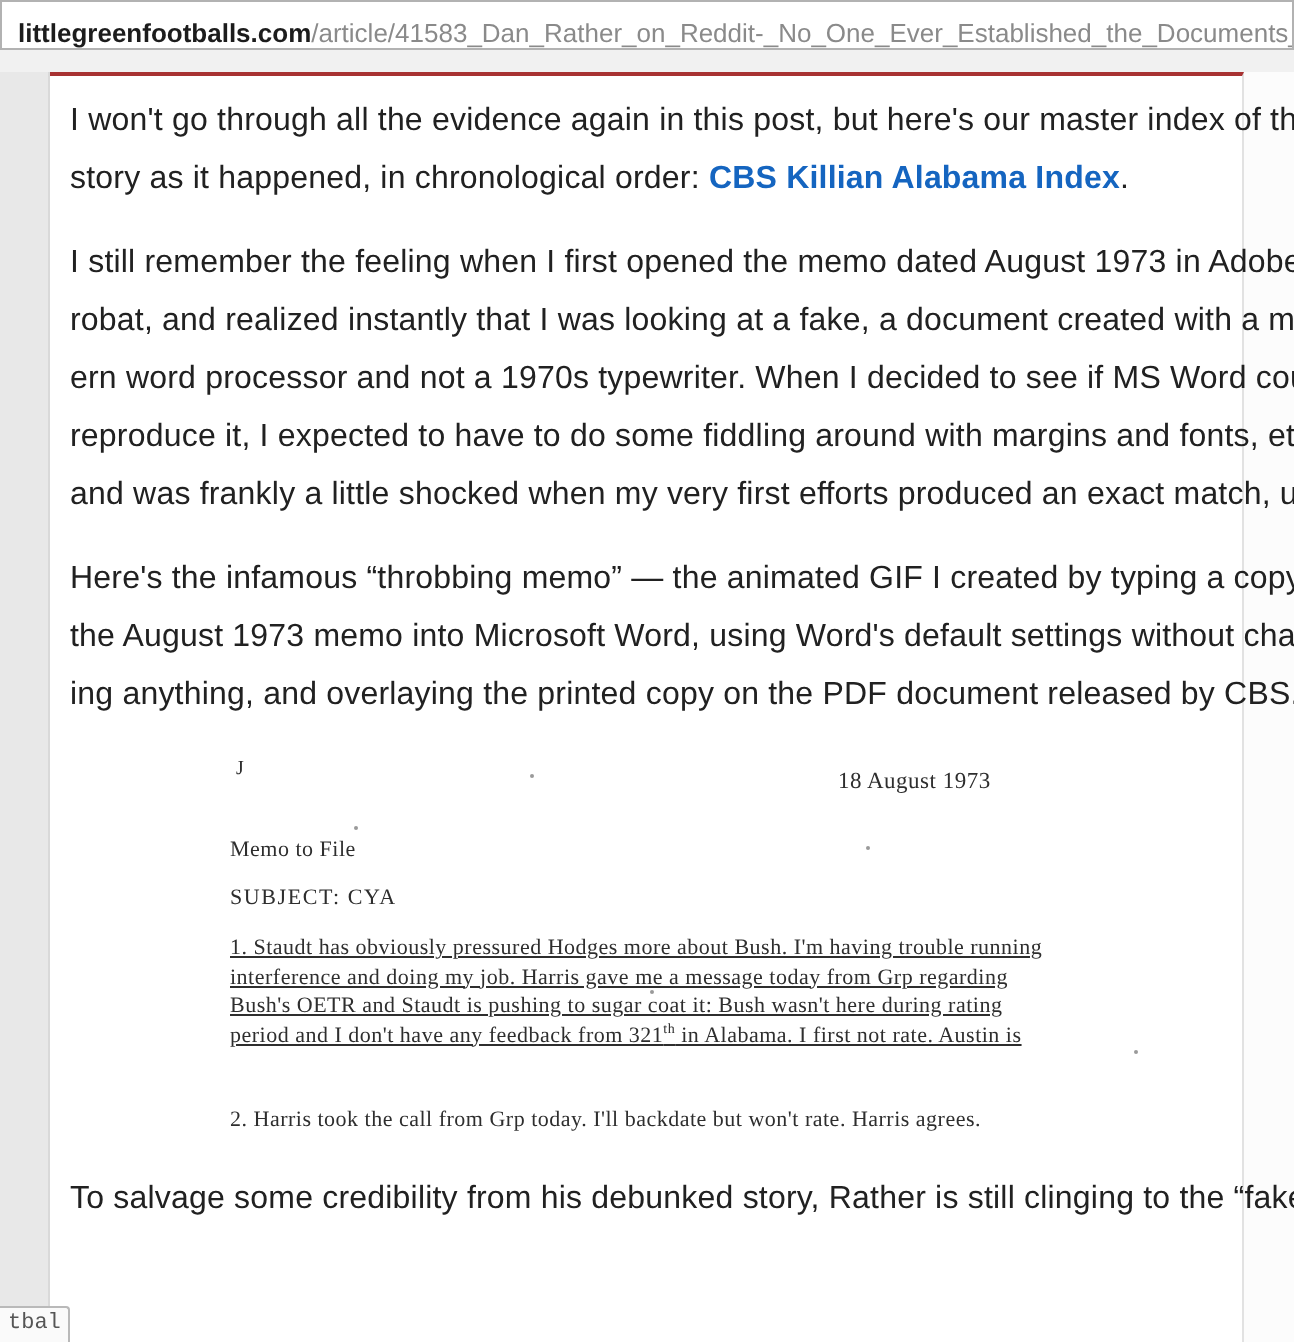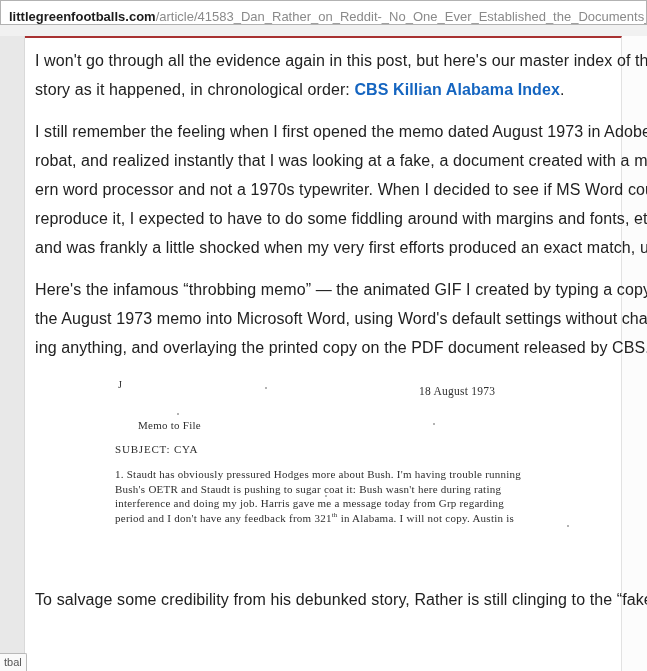--- a/index.html
+++ b/index.html
@@ -42,32 +42,32 @@
   .memo{
     position:relative;
     margin:4px 0 14px 80px;width:470px;height:196px;
     font-family:"Liberation Serif",serif;
     font-size:11px;line-height:14.5px;color:#2e2e2e;
     letter-spacing:0.25px;
     filter:blur(0.35px);
   }
   .memo .corner{position:absolute;left:3px;top:3px;font-size:10px;}
   .memo .mdate{position:absolute;left:280px;top:9px;font-size:11.5px;margin-left:24px;}
-  .memo .mto{position:absolute;left:0;top:43px;margin-left:23px;}
+  .memo .mto{position:absolute;left:0;top:43px;}
   .memo .msub{position:absolute;left:0;top:67px;letter-spacing:0.8px;}
-  .memo .mitem1{position:absolute;left:0;top:92px;}
+  .memo .mitem1{position:absolute;left:0;top:92px;text-decoration:underline;}
   .memo .mitem2{position:absolute;left:0;top:178px;}
   .memo sup{font-size:7px;vertical-align:super;line-height:0;}
   .speck{position:absolute;width:2px;height:2px;background:#9a9a9a;border-radius:50%;}
   
   .statusbubble{
     position:absolute;left:0;bottom:0;z-index:6;
     background:#fafafa;border:1px solid #b9b9b9;border-left:none;border-bottom:none;
     border-top-right-radius:2px;
-    padding:2px 4px 3px 4px;font-size:11px;color:#555;
+    padding:2px 4px 3px 4px;font-size:11px;color:#555;font-family:Liberation Mono, monospace;
   }
 </style>
 </head>
 <body>
 
 <div class="urlbar">
   <span class="domain">littlegreenfootballs.com</span>
     <span class="path">/article/41583_Dan_Rather_on_Reddit-_No_One_Ever_Established_the_Documents_Were_Forged</span>
 </div>
 
@@ -95,24 +95,25 @@
     <div class="ln">ing anything, and overlaying the printed copy on the PDF document released by CBS. As</div>
   </div>
 
   <div class="memo">
     <span class="corner">J</span>
     <span class="mdate">18 August 1973</span>
     <div class="mto">Memo to File</div>
     <div class="msub">SUBJECT: CYA</div>
     <div class="mitem1">
       <div class="ln">1.  Staudt has obviously pressured Hodges more about Bush.  I'm having trouble running</div>
+      <div class="ln">interference and doing my job.  Harris gave me a message today from Grp regarding</div>
       <div class="ln">Bush's OETR and Staudt is pushing to sugar coat it:  Bush wasn't here during rating</div>
-      <div class="ln">interference and doing my job.  Harris gave me a message today from Grp regarding</div>
-      <div class="ln"><span>period and I don't have any feedback from 321</span><sup>th</sup><span> in Alabama.  I will not copy.  Austin is</span></div>
+      <div class="ln"><span>period and I don't have any feedback from 321</span><sup>th</sup><span> in Alabama.  I first not rate.  Austin is</span></div>
     </div>
+    <div class="mitem2 ln">2.  Harris took the call from Grp today.  I'll backdate but won't rate.  Harris agrees.</div>
     <span class="speck" style="left:150px;top:12px;"></span>
     <span class="speck" style="left:318px;top:48px;"></span>
     <span class="speck" style="left:62px;top:38px;"></span>
     <span class="speck" style="left:210px;top:120px;"></span>
     <span class="speck" style="left:452px;top:150px;"></span>
   </div>
 
   <div class="para">
     <div class="ln">To salvage some credibility from his debunked story, Rather is still clinging to the “fake but</div>
 

